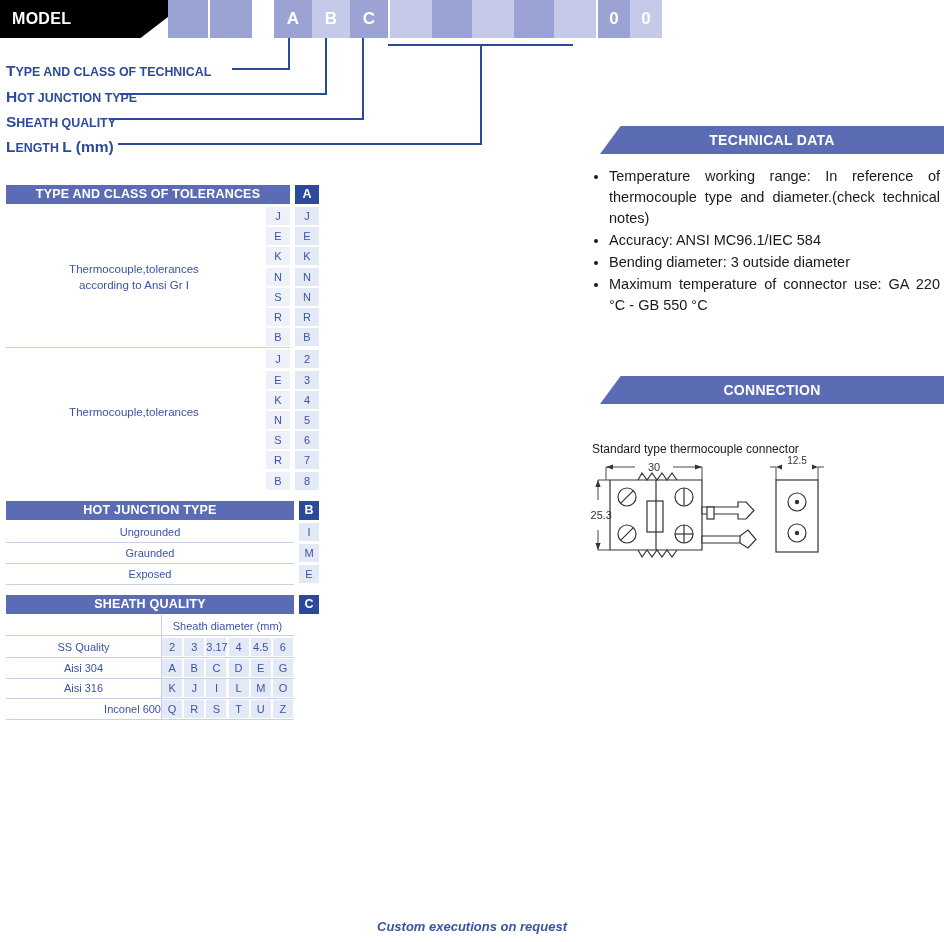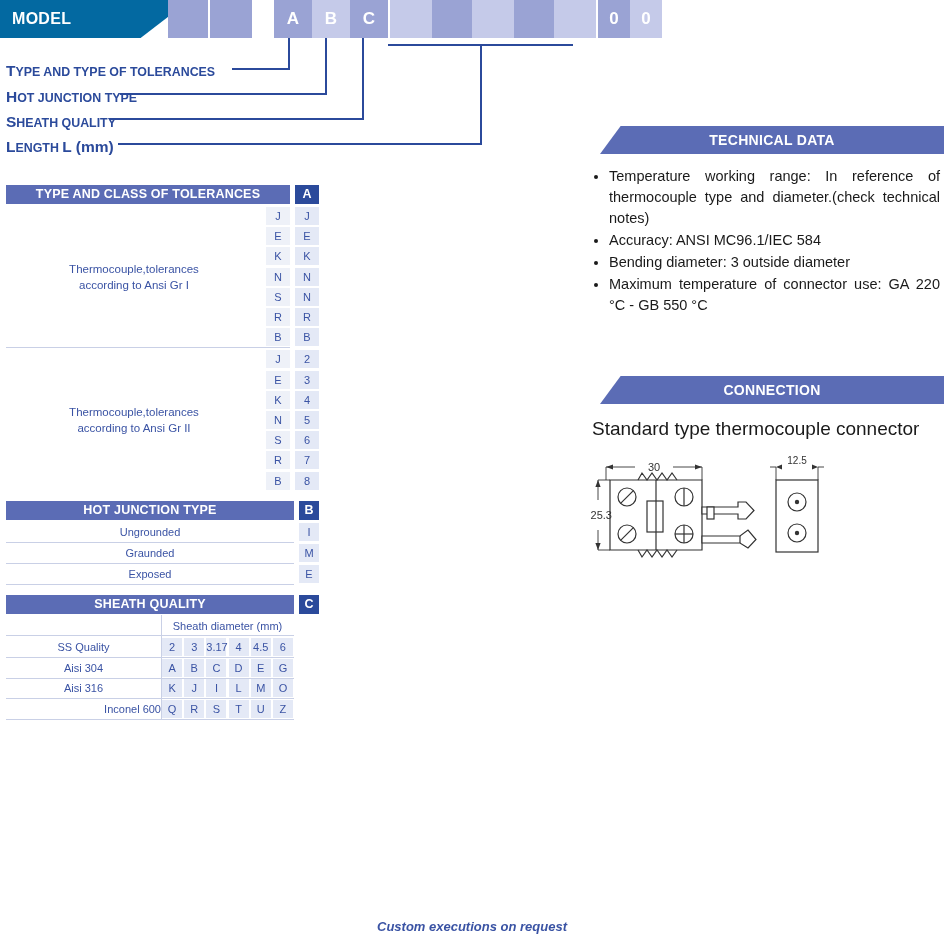--- a/index.html
+++ b/index.html
@@ -9,21 +9,21 @@
     font-family:"Liberation Sans",sans-serif;
     color:#2b4a9b;
     position:relative;
     overflow:hidden;
   }
   .abs{position:absolute;}
 
   
   #model-banner{
     left:0;top:0;width:140px;height:38px;
-    background:#0369a1;
+    background:#000000;
     color:#fff;
     font-size:16px;font-weight:bold;
     letter-spacing:.3px;
     display:flex;align-items:center;
     padding-left:12px;
     box-sizing:border-box;
     clip-path:polygon(0 0,100% 0,74% 100%,0 100%);
     width:190px;
   }
   
@@ -101,21 +101,21 @@
     font-size:14.5px;
     line-height:21px;
     font-family:"Liberation Sans",sans-serif;
   }
   .bullets li{
     text-align:justify;
     margin-bottom:1px;
   }
   .bullets ul{margin:0;padding-left:17px;}
   .plaintext{
-    position:absolute;color:#1a1a1a;font-size:19px;
+    position:absolute;color:#1a1a1a;font-size:12px;margin-top:24px;
   }
   #footer-note{
     position:absolute;
     font-style:italic;font-weight:bold;
     color:#3a53a4;font-size:13px;
     width:100%;text-align:center;
   }
 </style>
 </head>
 <body>
@@ -145,21 +145,21 @@
     <div class="lead v" style="left: 325px; top: 38px; height: 57px;"></div>
     <div class="lead h" style="left: 120px; top: 93px; width: 207px;"></div>
     <div class="lead v" style="left: 362px; top: 38px; height: 82px;"></div>
     <div class="lead h" style="left: 110px; top: 118px; width: 254px;"></div>
     <div class="lead h" style="left: 388px; top: 44px; width: 185px;"></div>
     <div class="lead v" style="left: 480px; top: 44px; height: 101px;"></div>
     <div class="lead h" style="left: 118px; top: 143px; width: 364px;"></div>
   </div>
 
 <div class="abs lbl" style="left:6px;top:62px;">
-  <span class="cap">T</span><span class="sm">YPE AND TYPE OF TOLERANCES</span>
+  <span class="cap">T</span><span class="sm">YPE AND CLASS OF TECHNICAL</span>
 </div>
 <div class="abs lbl" style="left:6px;top:88px;">
   <span class="cap">H</span><span class="sm">OT JUNCTION TYPE</span>
 </div>
 <div class="abs lbl" style="left:6px;top:113px;">
   <span class="cap">S</span><span class="sm">HEATH QUALITY</span>
 </div>
 <div class="abs lbl" style="left:6px;top:138px;">
   <span class="cap">L</span><span class="sm">ENGTH </span><span class="cap">L (mm)</span>
 </div>
@@ -181,21 +181,20 @@
     <div class="codecell" style="position: absolute; left: 289px; top: 82.6px; width: 24px; height: 18px; line-height: 18px;">N</div>
     <div class="cell" style="position: absolute; left: 260px; top: 102.8px; width: 24px; height: 18px; line-height: 18px;">S</div>
     <div class="codecell" style="position: absolute; left: 289px; top: 102.8px; width: 24px; height: 18px; line-height: 18px;">N</div>
     <div class="cell" style="position: absolute; left: 260px; top: 123px; width: 24px; height: 18px; line-height: 18px;">R</div>
     <div class="codecell" style="position: absolute; left: 289px; top: 123px; width: 24px; height: 18px; line-height: 18px;">R</div>
     <div class="cell" style="position: absolute; left: 260px; top: 143.2px; width: 24px; height: 18px; line-height: 18px;">B</div>
     <div class="codecell" style="position: absolute; left: 289px; top: 143.2px; width: 24px; height: 18px; line-height: 18px;">B</div>
     <div class="hline" style="position: absolute; left: 0px; top: 162.4px; width: 284px;"></div>
     <div class="desc" style="position: absolute; left: 0px; top: 219.1px; width: 256px;">
       <div>Thermocouple,tolerances</div>
-      <div>according to Ansi Gr II</div>
     </div>
     <div class="cell" style="position: absolute; left: 260px; top: 165.4px; width: 24px; height: 18px; line-height: 18px;">J</div>
     <div class="codecell" style="position: absolute; left: 289px; top: 165.4px; width: 24px; height: 18px; line-height: 18px;">2</div>
     <div class="cell" style="position: absolute; left: 260px; top: 185.6px; width: 24px; height: 18px; line-height: 18px;">E</div>
     <div class="codecell" style="position: absolute; left: 289px; top: 185.6px; width: 24px; height: 18px; line-height: 18px;">3</div>
     <div class="cell" style="position: absolute; left: 260px; top: 205.8px; width: 24px; height: 18px; line-height: 18px;">K</div>
     <div class="codecell" style="position: absolute; left: 289px; top: 205.8px; width: 24px; height: 18px; line-height: 18px;">4</div>
     <div class="cell" style="position: absolute; left: 260px; top: 226px; width: 24px; height: 18px; line-height: 18px;">N</div>
     <div class="codecell" style="position: absolute; left: 289px; top: 226px; width: 24px; height: 18px; line-height: 18px;">5</div>
     <div class="cell" style="position: absolute; left: 260px; top: 246.2px; width: 24px; height: 18px; line-height: 18px;">S</div>

